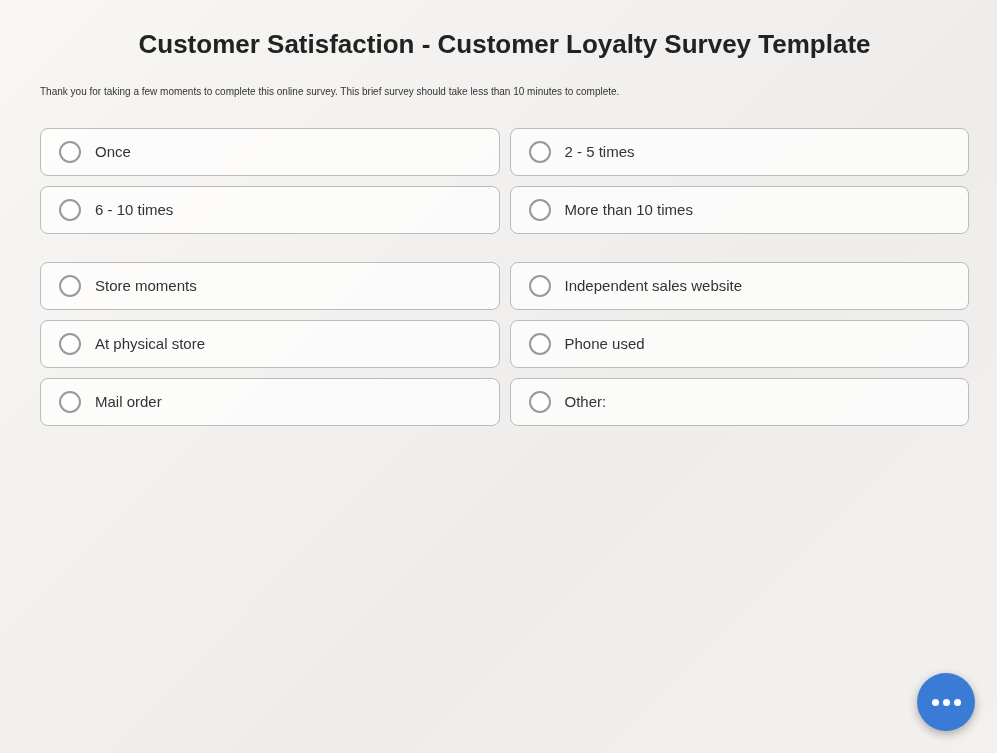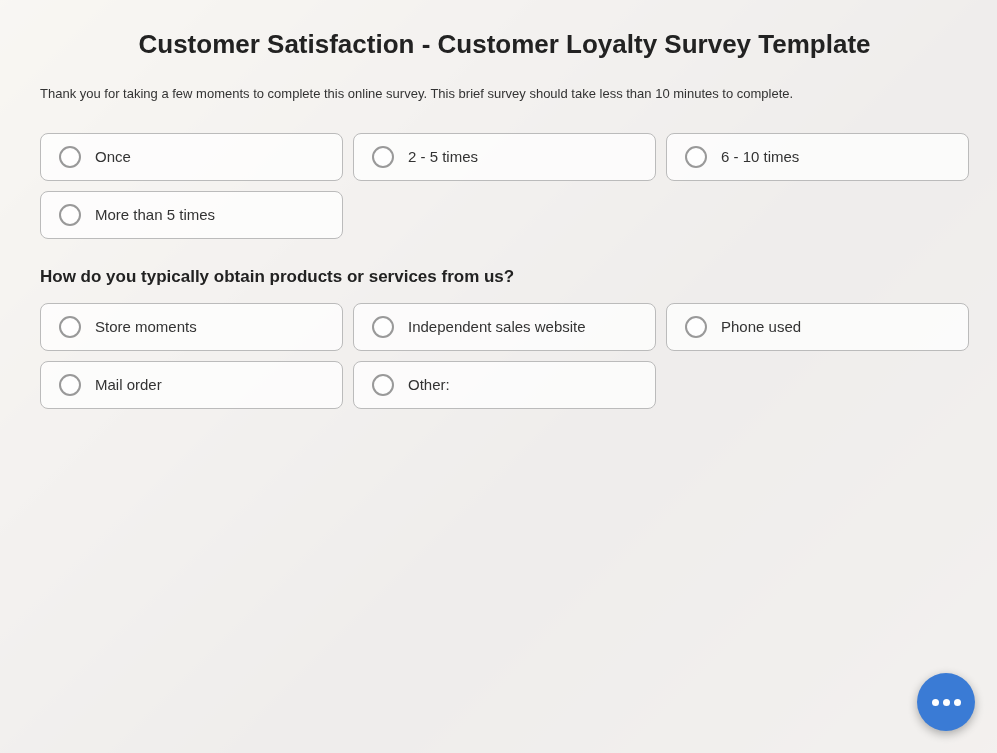--- a/index.html
+++ b/index.html
@@ -37,36 +37,36 @@
     .page-title {
       font-size: 26px;
       font-weight: bold;
       text-align: center;
       color: #222;
       line-height: 1.3;
       margin-bottom: 22px;
     }
 
     .intro-text {
-      font-size: 13px;
+      font-size: 10px;
       color: #333;
       line-height: 1.6;
       margin-bottom: 28px;
     }
 
     .question-label {
       font-size: 17px;
       font-weight: 600;
       color: #222;
       margin-bottom: 16px;
     }
 
     .options-grid {
       display: grid;
-      grid-template-columns: 1fr 1fr 1fr;
+      grid-template-columns: 1fr 1fr;
       gap: 10px;
       margin-bottom: 28px;
     }
 
     .option-btn {
       display: flex;
       align-items: center;
       gap: 14px;
       background: rgba(255,255,255,0.75);
       border: 1.5px solid #bbb;
@@ -138,35 +138,38 @@
       <div class="option-btn">
         <div class="radio-circle"></div>
         <span>2 - 5 times</span>
       </div>
       <div class="option-btn">
         <div class="radio-circle"></div>
         <span>6 - 10 times</span>
       </div>
       <div class="option-btn">
         <div class="radio-circle"></div>
-        <span>More than 5 times</span>
+        <span>More than 10 times</span>
       </div>
     </div>
   </div>
 
   <div>
-    <p class="question-label">How do you typically obtain products or services from us?</p>
     <div class="options-grid">
       <div class="option-btn">
         <div class="radio-circle"></div>
         <span>Store moments</span>
       </div>
       <div class="option-btn">
         <div class="radio-circle"></div>
         <span>Independent sales website</span>
+      </div>
+      <div class="option-btn">
+        <div class="radio-circle"></div>
+        <span>At physical store</span>
       </div>
       <div class="option-btn">
         <div class="radio-circle"></div>
         <span>Phone used</span>
       </div>
       <div class="option-btn">
         <div class="radio-circle"></div>
         <span>Mail order</span>
       </div>
       <div class="option-btn">

